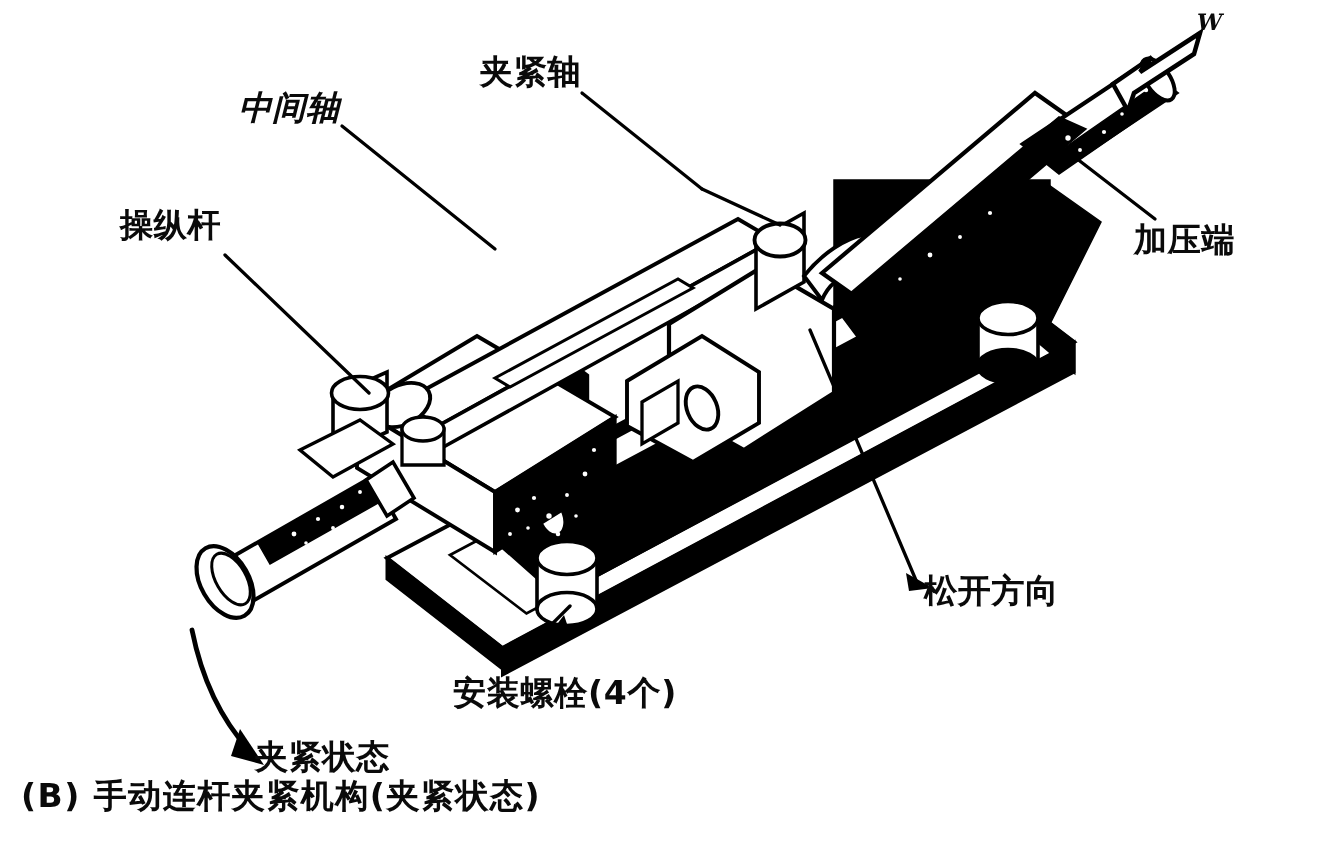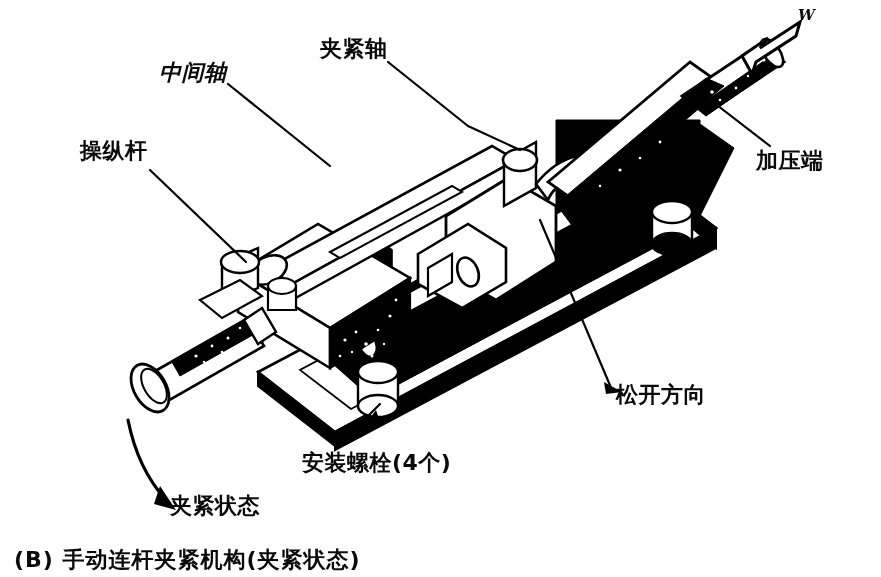--- a/index.html
+++ b/index.html
@@ -38,21 +38,21 @@
     font-style: italic;
     font-family: "DejaVu Serif", serif;
   }
   .l-mid   { left: 159px; top: 62px; font-style: italic; }
   .l-clamp { left: 320px; top: 38px; }
   .l-lever { left: 80px;  top: 140px; }
   .l-press { left: 756px; top: 150px; }
   .l-stop  { left: 616px; top: 384px; }
   .l-bolt  { left: 272px; top: 452px; margin-left: 30px; }
   .l-rel   { left: 170px; top: 495px; }
-  .l-cap   { left: 14px;  top: 521px; margin-top: 28px; }
+  .l-cap   { left: 14px;  top: 521px; }
   .l-wmark { left: 798px; top: 8px; }
 </style>
 </head>
 <body>
 
 <div id="page">
 
   <svg id="figure-svg" viewBox="0 0 881 577">
 
     <g>

